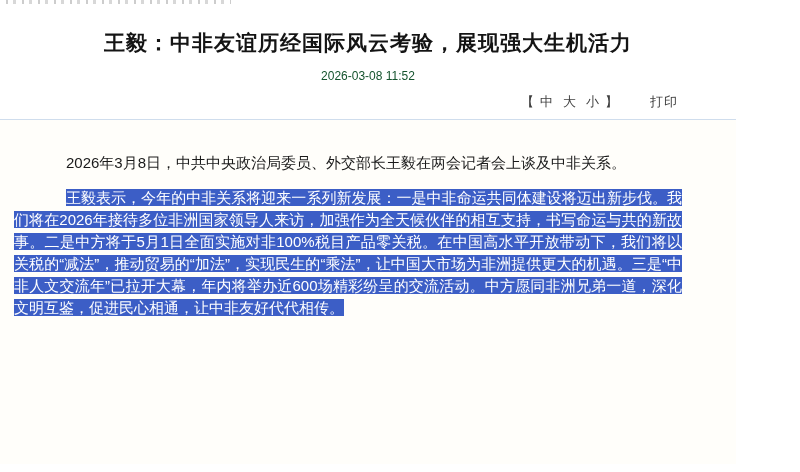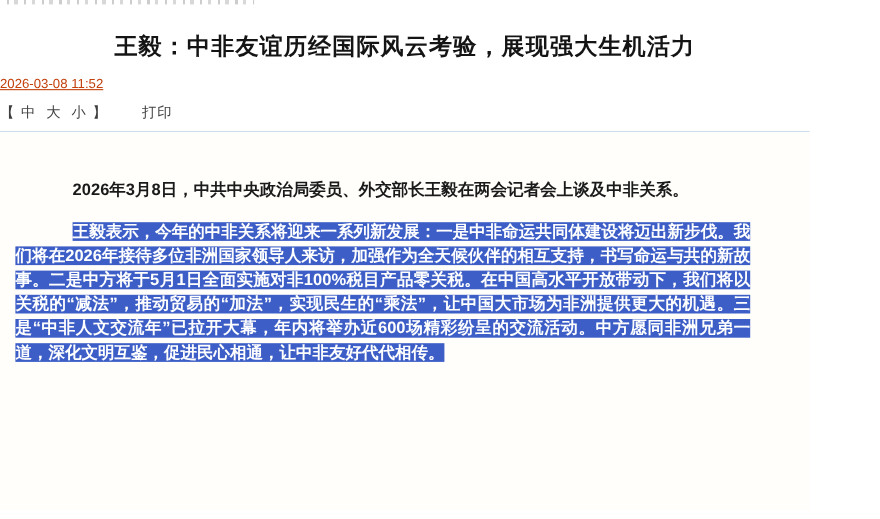--- a/index.html
+++ b/index.html
@@ -23,26 +23,26 @@
 
   h1.title {
     margin: 0; padding: 30px 60px 0 60px;
     text-align: center;
     font-size: 21px; font-weight: bold;
     color: #141414; letter-spacing: 1px;
     line-height: 26px;
   }
   .date {
     margin-top: 13px;
-    text-align: left;
-    font-size: 12px; color: #c2410c; text-decoration: underline;
+    text-align: center;
+    font-size: 12px; color: #14532d;
   }
   .toolbar {
     margin-top: 10px;
-    text-align: left;
+    text-align: right;
     padding-right: 58px;
     font-size: 13px; color: #3f3f3f;
     letter-spacing: 2px;
   }
   .toolbar a { color: #3f3f3f; text-decoration: none; cursor: pointer; }
   .toolbar .size { margin: 0 4px; }
   .toolbar .print { margin-left: 30px; letter-spacing: 1px; }
   .divider {
     margin-top: 8px;
     border-bottom: 1px solid #cfdded;
@@ -50,23 +50,22 @@
   .article {
     background: #fffefa;
     padding: 26px 54px 18px 14px;
     min-height: 300px;
     font-size: 15px;
     line-height: 22px;
     color: #1a1a1a;
     text-align: justify;
   }
   .article p {
-    margin: 16px 0 13px 0;
+    margin: 6px 0 13px 0;
     text-indent: 52px;
-    font-weight: bold;
   }
   .article p:last-child { margin-bottom: 0; }
   .selection {
     background: #3c5ec6;
     color: #ffffff;
   }
 </style>
 </head>
 <body>
 

